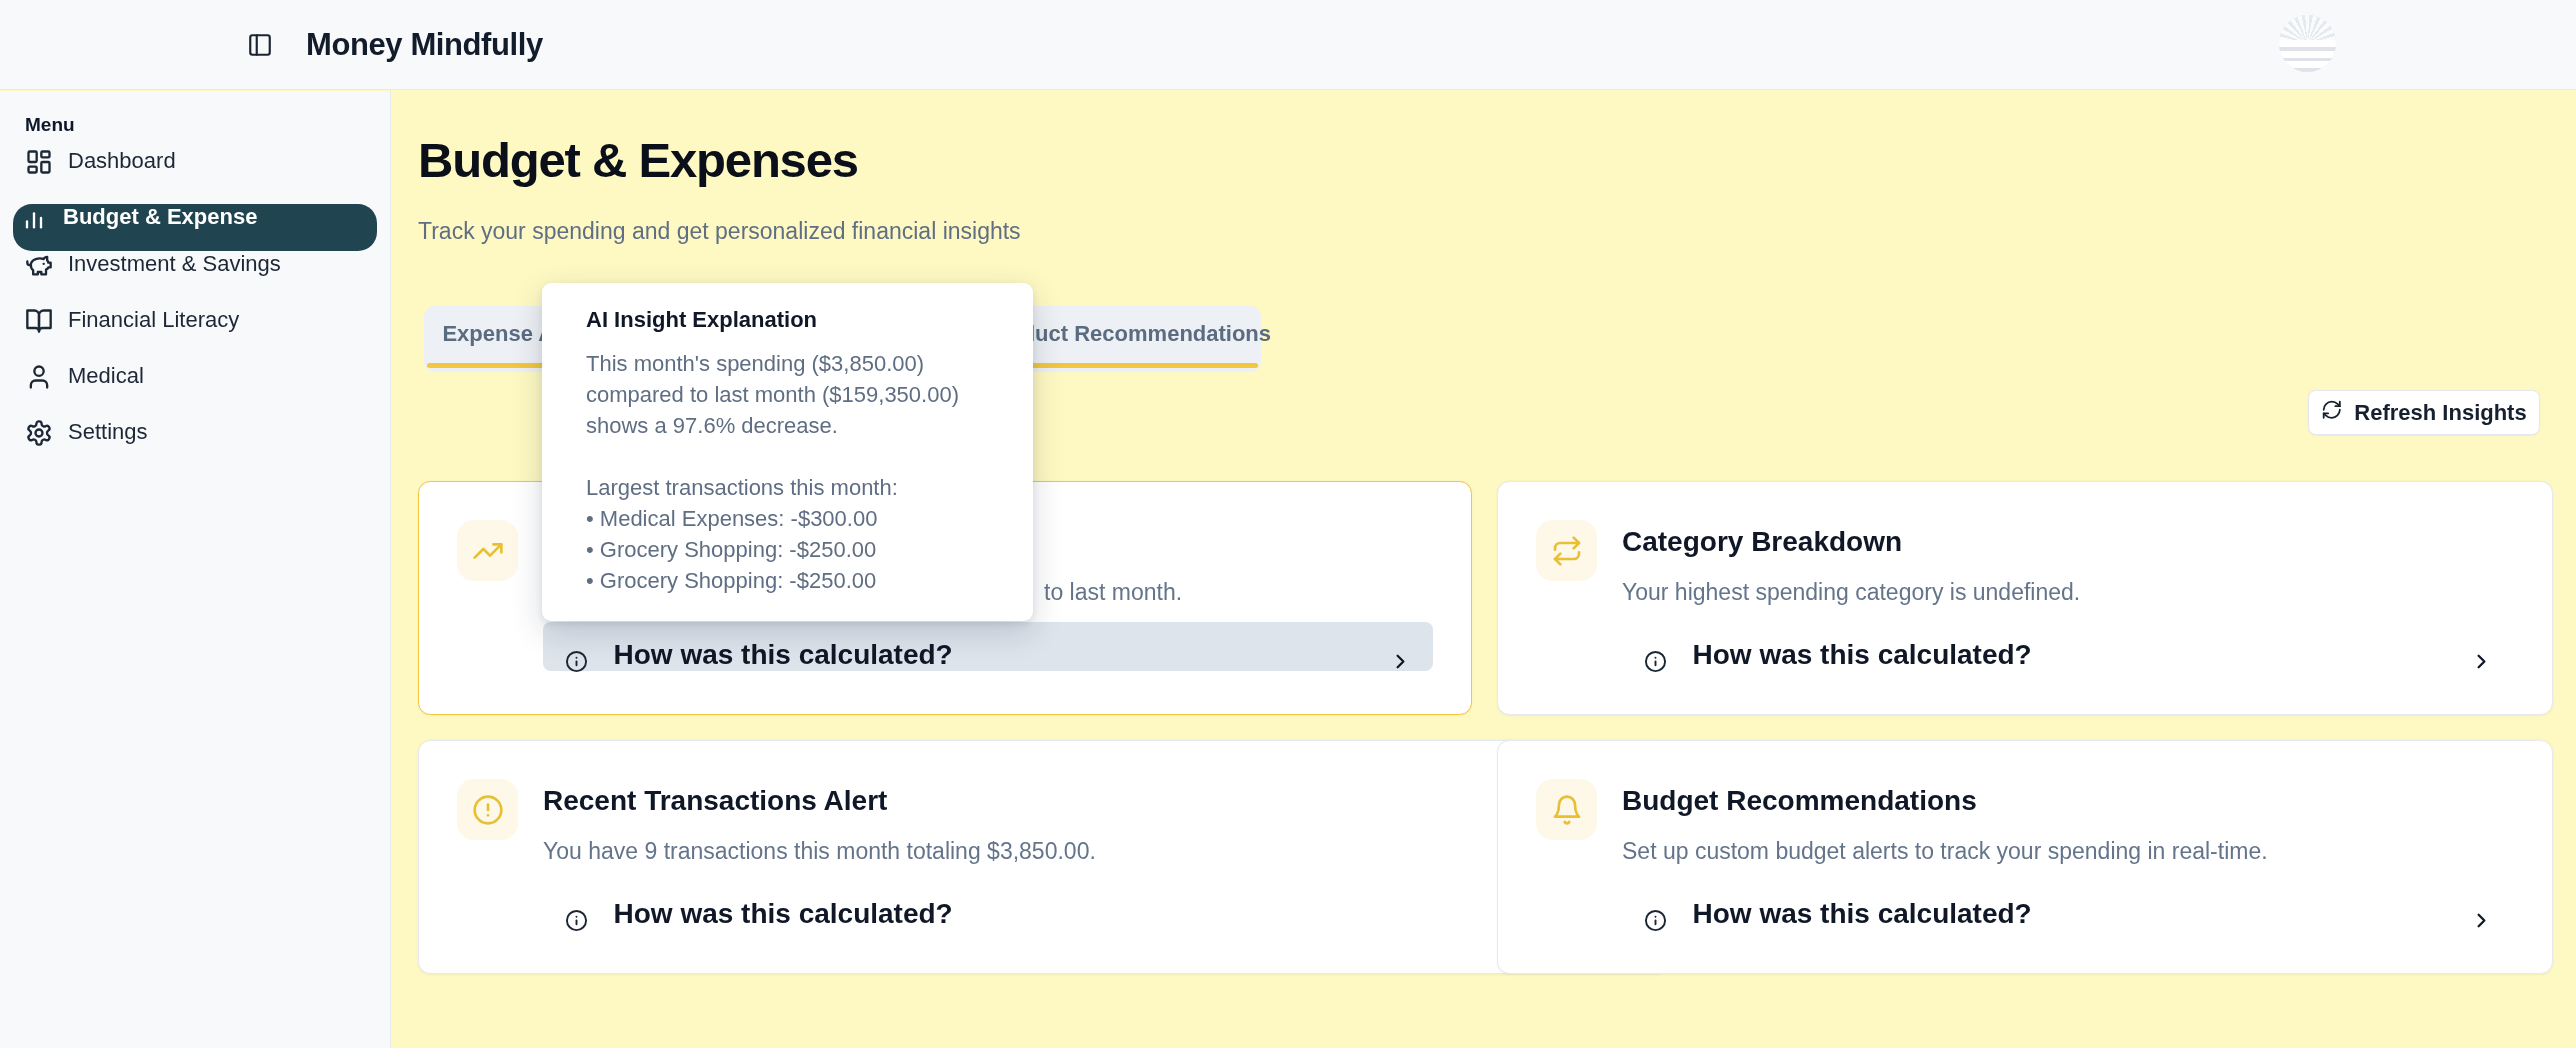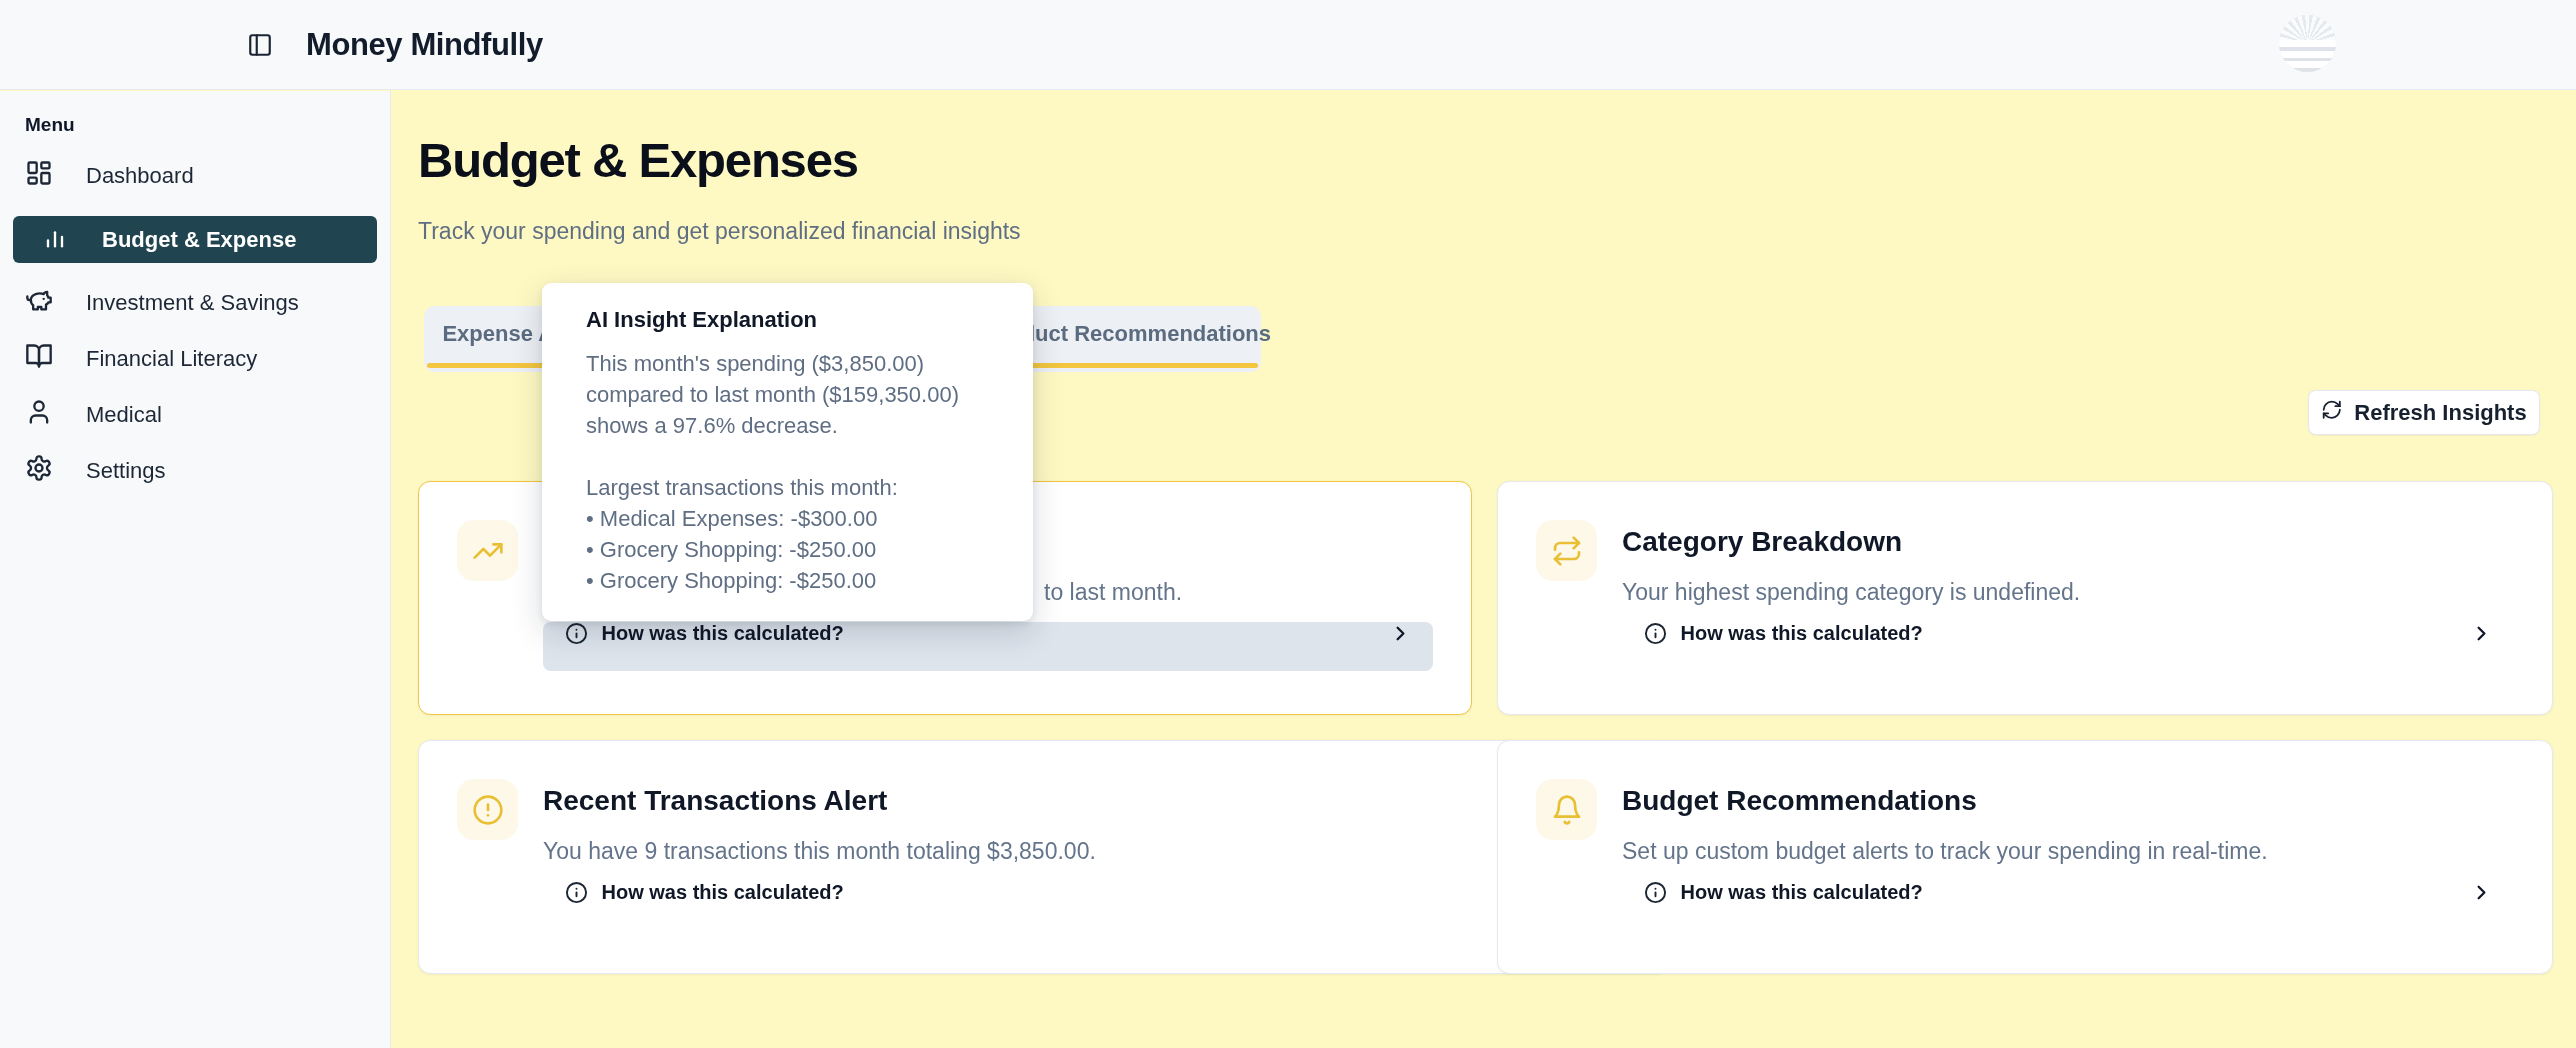--- a/index.html
+++ b/index.html
@@ -22,25 +22,25 @@
   .avatar .dome { position:absolute; top:0; left:0; right:0; height:46%;
             background:repeating-conic-gradient(from 140deg at 50% 105%, #e6e9ee 0 7deg, #fafbfc 7deg 16deg); }
   .avatar .bands { position:absolute; bottom:0; left:0; right:0; height:56%;
             background:repeating-linear-gradient(180deg, #ffffff 0 7px, #dfe3e9 7px 10.7px); }
 
   
   .sidebar { position:absolute; top:91px; left:0; width:391px; bottom:0;
              border-right:0.8px solid #e6eaf0; background:#f7f9fb; }
   .menu-label { position:absolute; left:25px; top:23px; font-size:19px; font-weight:700; color:#0f172a; }
   .nav { position:absolute; top:57px; left:0; right:0; }
-  .nav-item { height:56px; display:flex; align-items:center; gap:33px;
+  .nav-item { height:56px; display:flex; gap:15px;
               padding-left:25px; font-size:22px; color:#1d2736; cursor:pointer; }
   .nav-item svg { width:28px; height:28px; flex:0 0 auto; }
-  .nav-item.active { height:47px; margin:12px 13px; padding-left:28px;
-              background:#214550; border-radius:6px; color:#ffffff; font-weight:700; }
+  .nav-item.active { height:47px; margin:0 13px; padding-left:7px;
+              background:#214550; border-radius:19px; color:#ffffff; font-weight:700; }
 
   
   .page-title { position:absolute; left:418px; top:132px; font-size:49px; font-weight:700;
                 letter-spacing:-1.2px; color:#0a0f1a; }
   .page-subtitle { position:absolute; left:418px; top:218px; font-size:23px; color:#5f6e83; }
 
   
   .tabbar { position:absolute; left:424px; top:306px; width:837px; height:66px;
             background:#edf0f4; border-radius:10.7px; }
   .tab-underline { position:absolute; left:3.1px; right:3.1px; bottom:3.8px; height:5.4px;
@@ -67,22 +67,22 @@
   #card-budget     { left:1497px; top:740px; width:1056px; height:234px; }
 
   .card-icon { position:absolute; left:38px; top:38px; width:61px; height:61px;
        border-radius:17px; background:#fdf8e7; color:#e9bf35;
        display:flex; align-items:center; justify-content:center; }
   .card-icon svg { width:32px; height:32px; }
   .card-title { position:absolute; left:124px; top:44px; font-size:28px; font-weight:700; color:#101828; white-space:nowrap; }
   .card-desc  { position:absolute; left:124px; top:97px; font-size:23px; color:#64748b; white-space:nowrap; }
   .card-desc.fragment { left:625px; }
   .calc-row { position:absolute; left:124px; right:38px; top:140px; height:49px;
-       border-radius:7.7px; display:flex; align-items:flex-start; gap:14px; padding:0 21.5px;
-       font-size:20px; font-weight:700; color:#101828; cursor:pointer; }
+       border-radius:7.7px; display:flex; align-items:flex-end; gap:26px; padding:0 21.5px;
+       font-size:28px; font-weight:700; color:#101828; cursor:pointer; }
   .calc-row.highlight { background:#dde4ec; }
   .calc-row .info  { width:23px; height:23px; color:#1b2534; flex:0 0 auto; }
   .calc-row .chev  { width:23px; height:23px; margin-left:auto; color:#101828; flex:0 0 auto; }
 
   
   .popover { position:absolute; left:542px; top:283px; width:491px; min-height:338px;
       background:#ffffff; border-radius:9.2px; padding:24px 26px 23px 44px; z-index:60;
       box-shadow:0 10.7px 32px rgba(15,23,42,.16), 0 2.3px 7.7px rgba(15,23,42,.08); }
   .popover-title { font-size:22px; font-weight:700; color:#101828; margin-bottom:15.3px; }
   .popover p, .popover .line { font-size:22px; color:#5f6e83; line-height:31px; }

